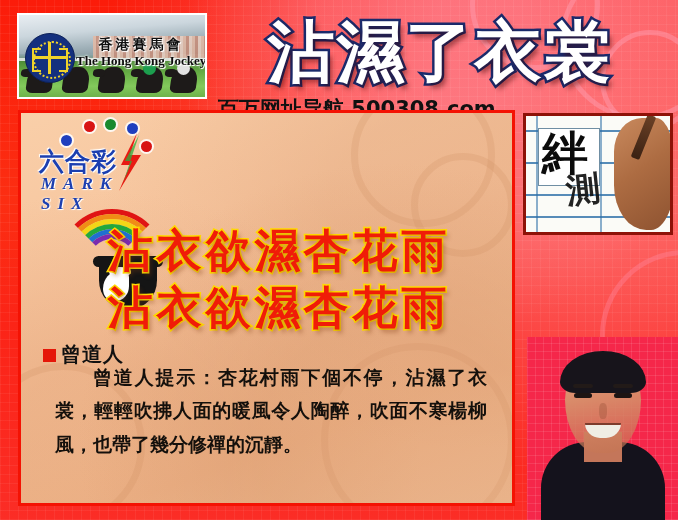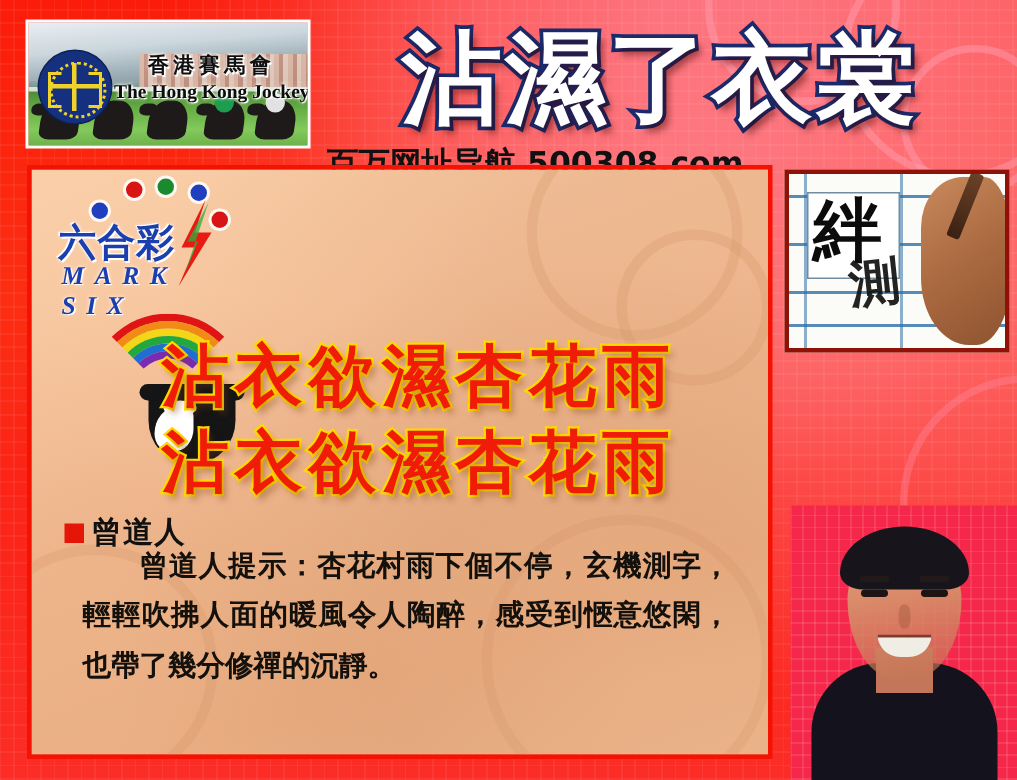--- a/index.html
+++ b/index.html
@@ -277,21 +277,21 @@
     </div>
     <div id="pot">
       <div class="spill"></div>
       <div class="spill2"></div>
     </div>
     <div id="bylineZ"><span class="sq"></span><span>曾道人</span></div>
 
     <div class="poem" id="poem1">沾衣欲濕杏花雨</div>
     <div class="poem" id="poem2">沾衣欲濕杏花雨</div>
 
-    <div id="tipbox">曾道人提示：杏花村雨下個不停，玄機測字，輕輕吹拂人面的暖風令人陶醉，感受到愜意悠閑，也帶了幾分修禪的沉靜。</div>
+    <div id="tipbox">曾道人提示：杏花村雨下個不停，沾濕了衣裳，輕輕吹拂人面的暖風令人陶醉，吹面不寒楊柳風，也帶了幾分修禪的沉靜。</div>
   </div>
 
   <div id="xuanji">
     <div class="sheet">
       <div class="line" style="top:14px;"></div>
       <div class="line" style="top:46px;"></div>
       <div class="line" style="top:78px;"></div>
       <div class="line" style="top:100px;"></div>
       <div class="vline" style="left:10px;"></div>
       <div class="vline" style="left:74px;"></div>

